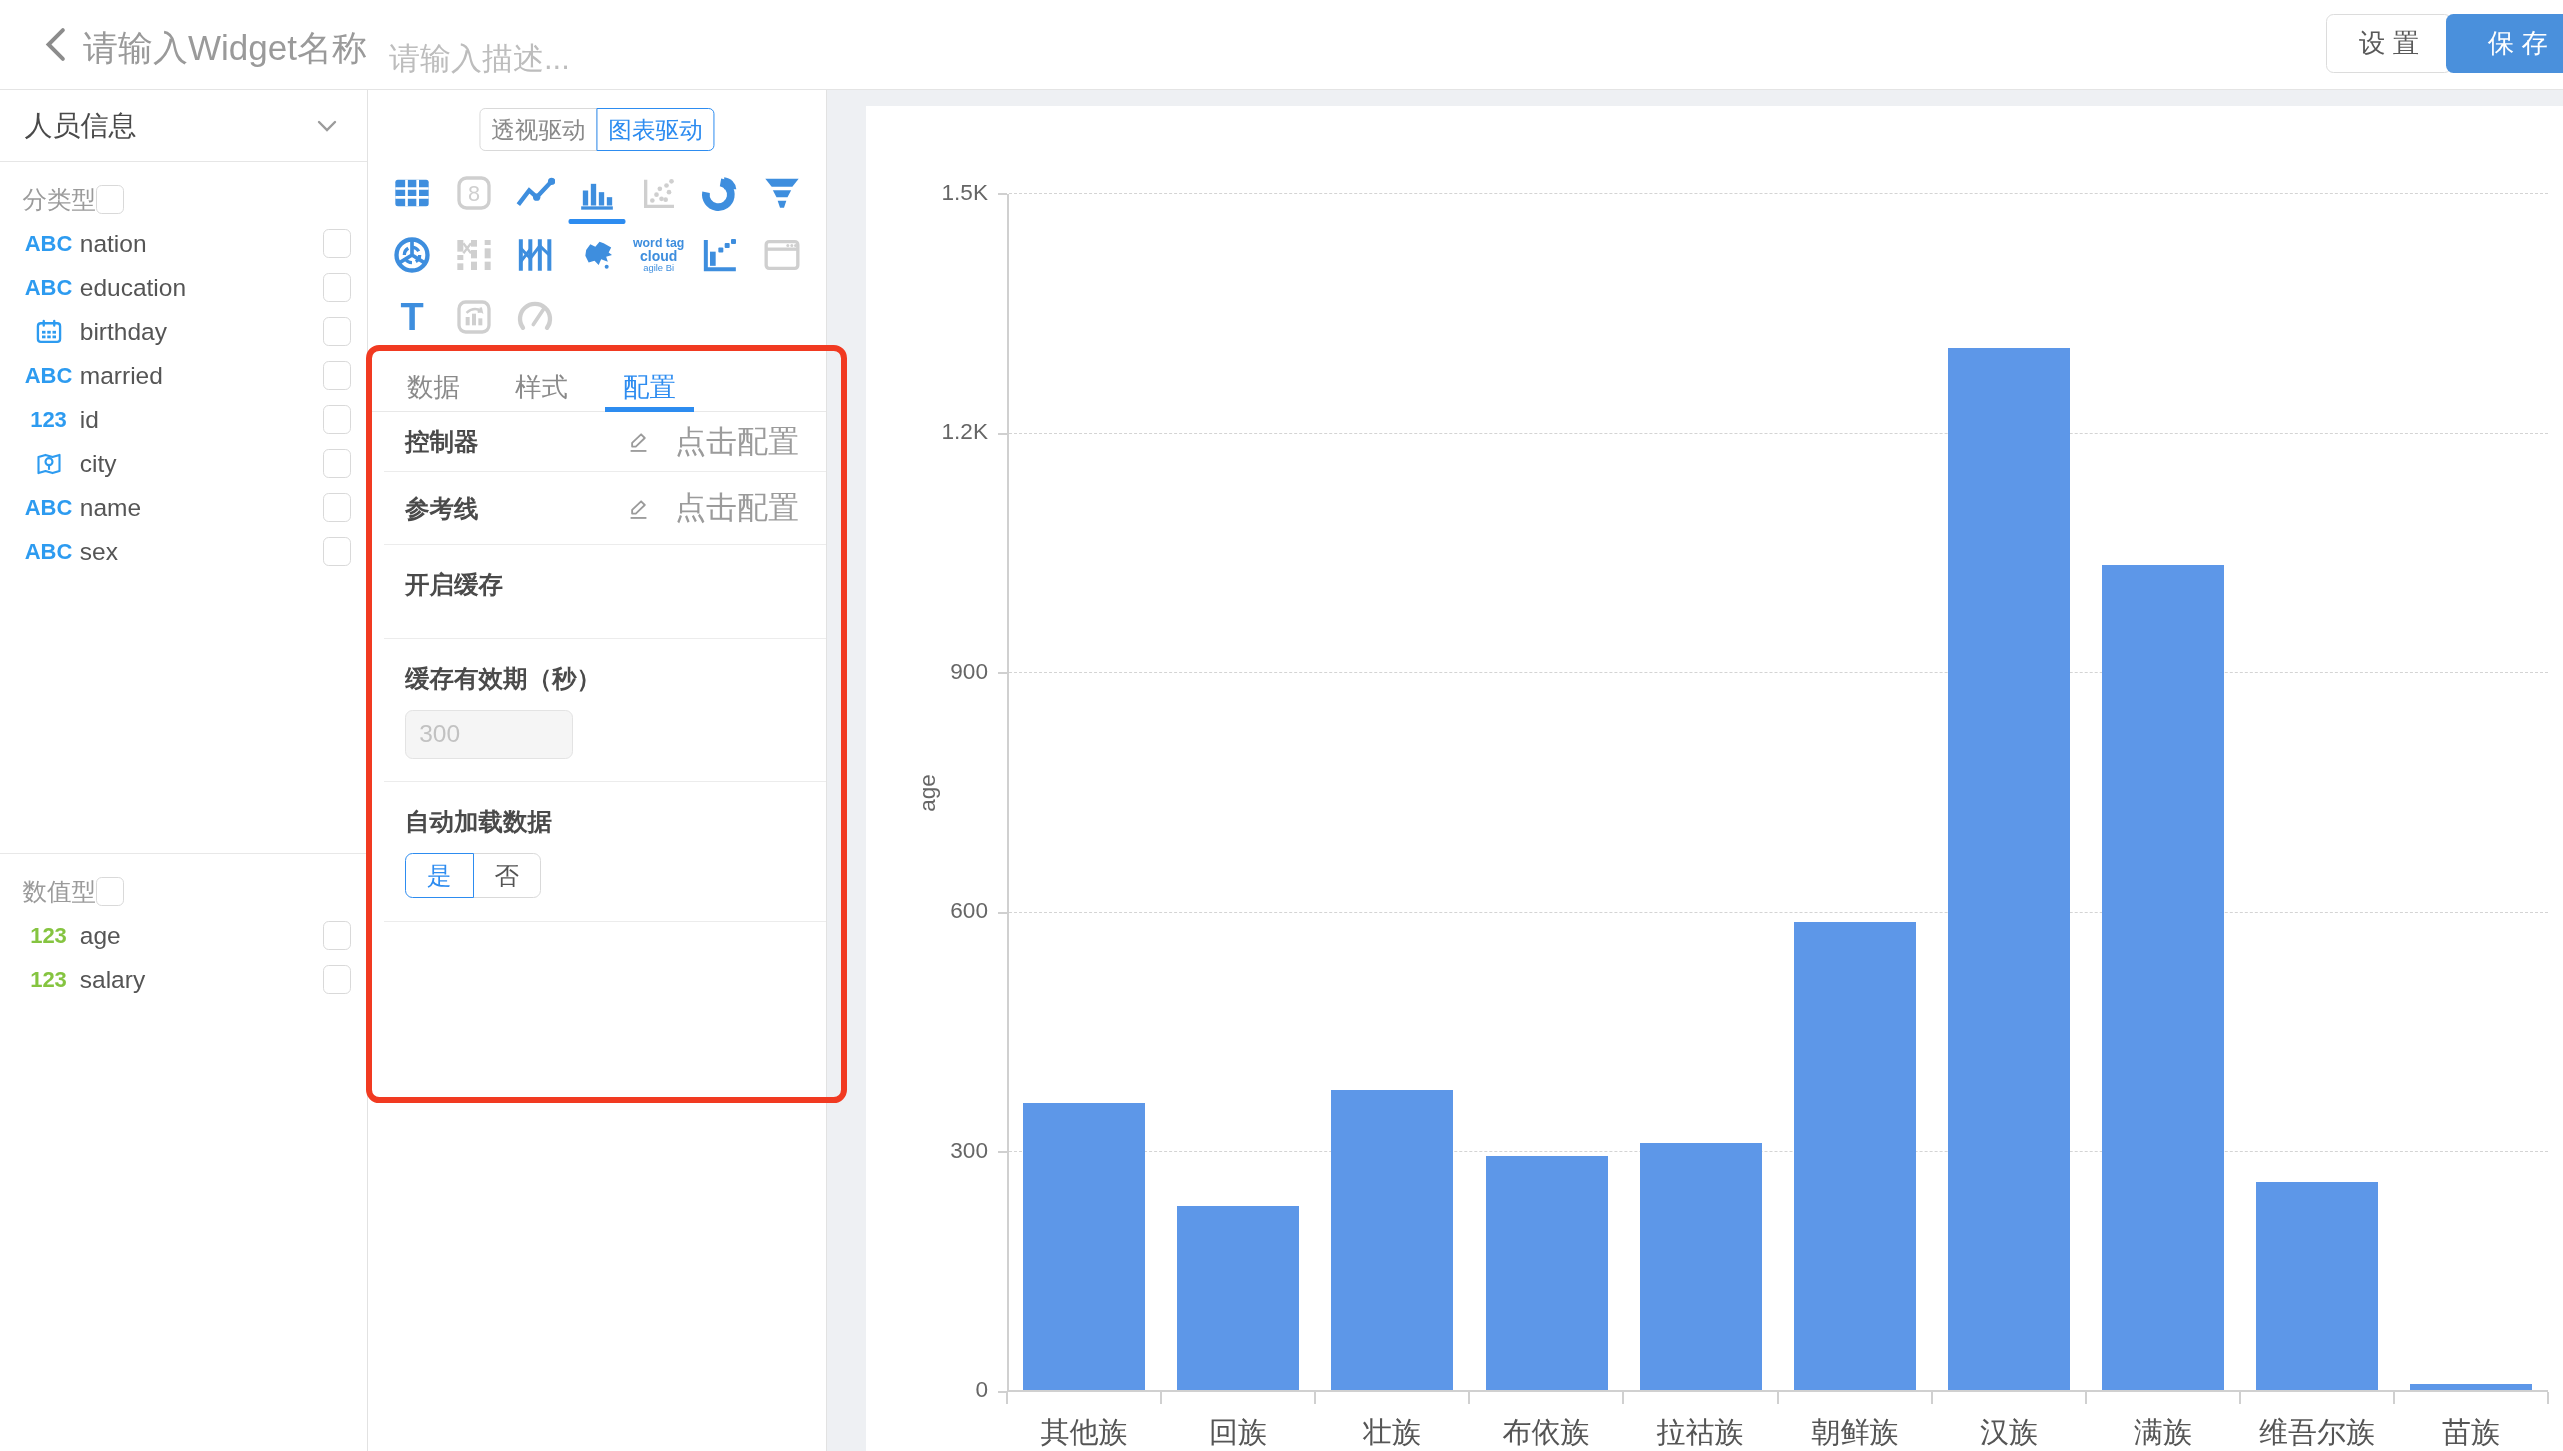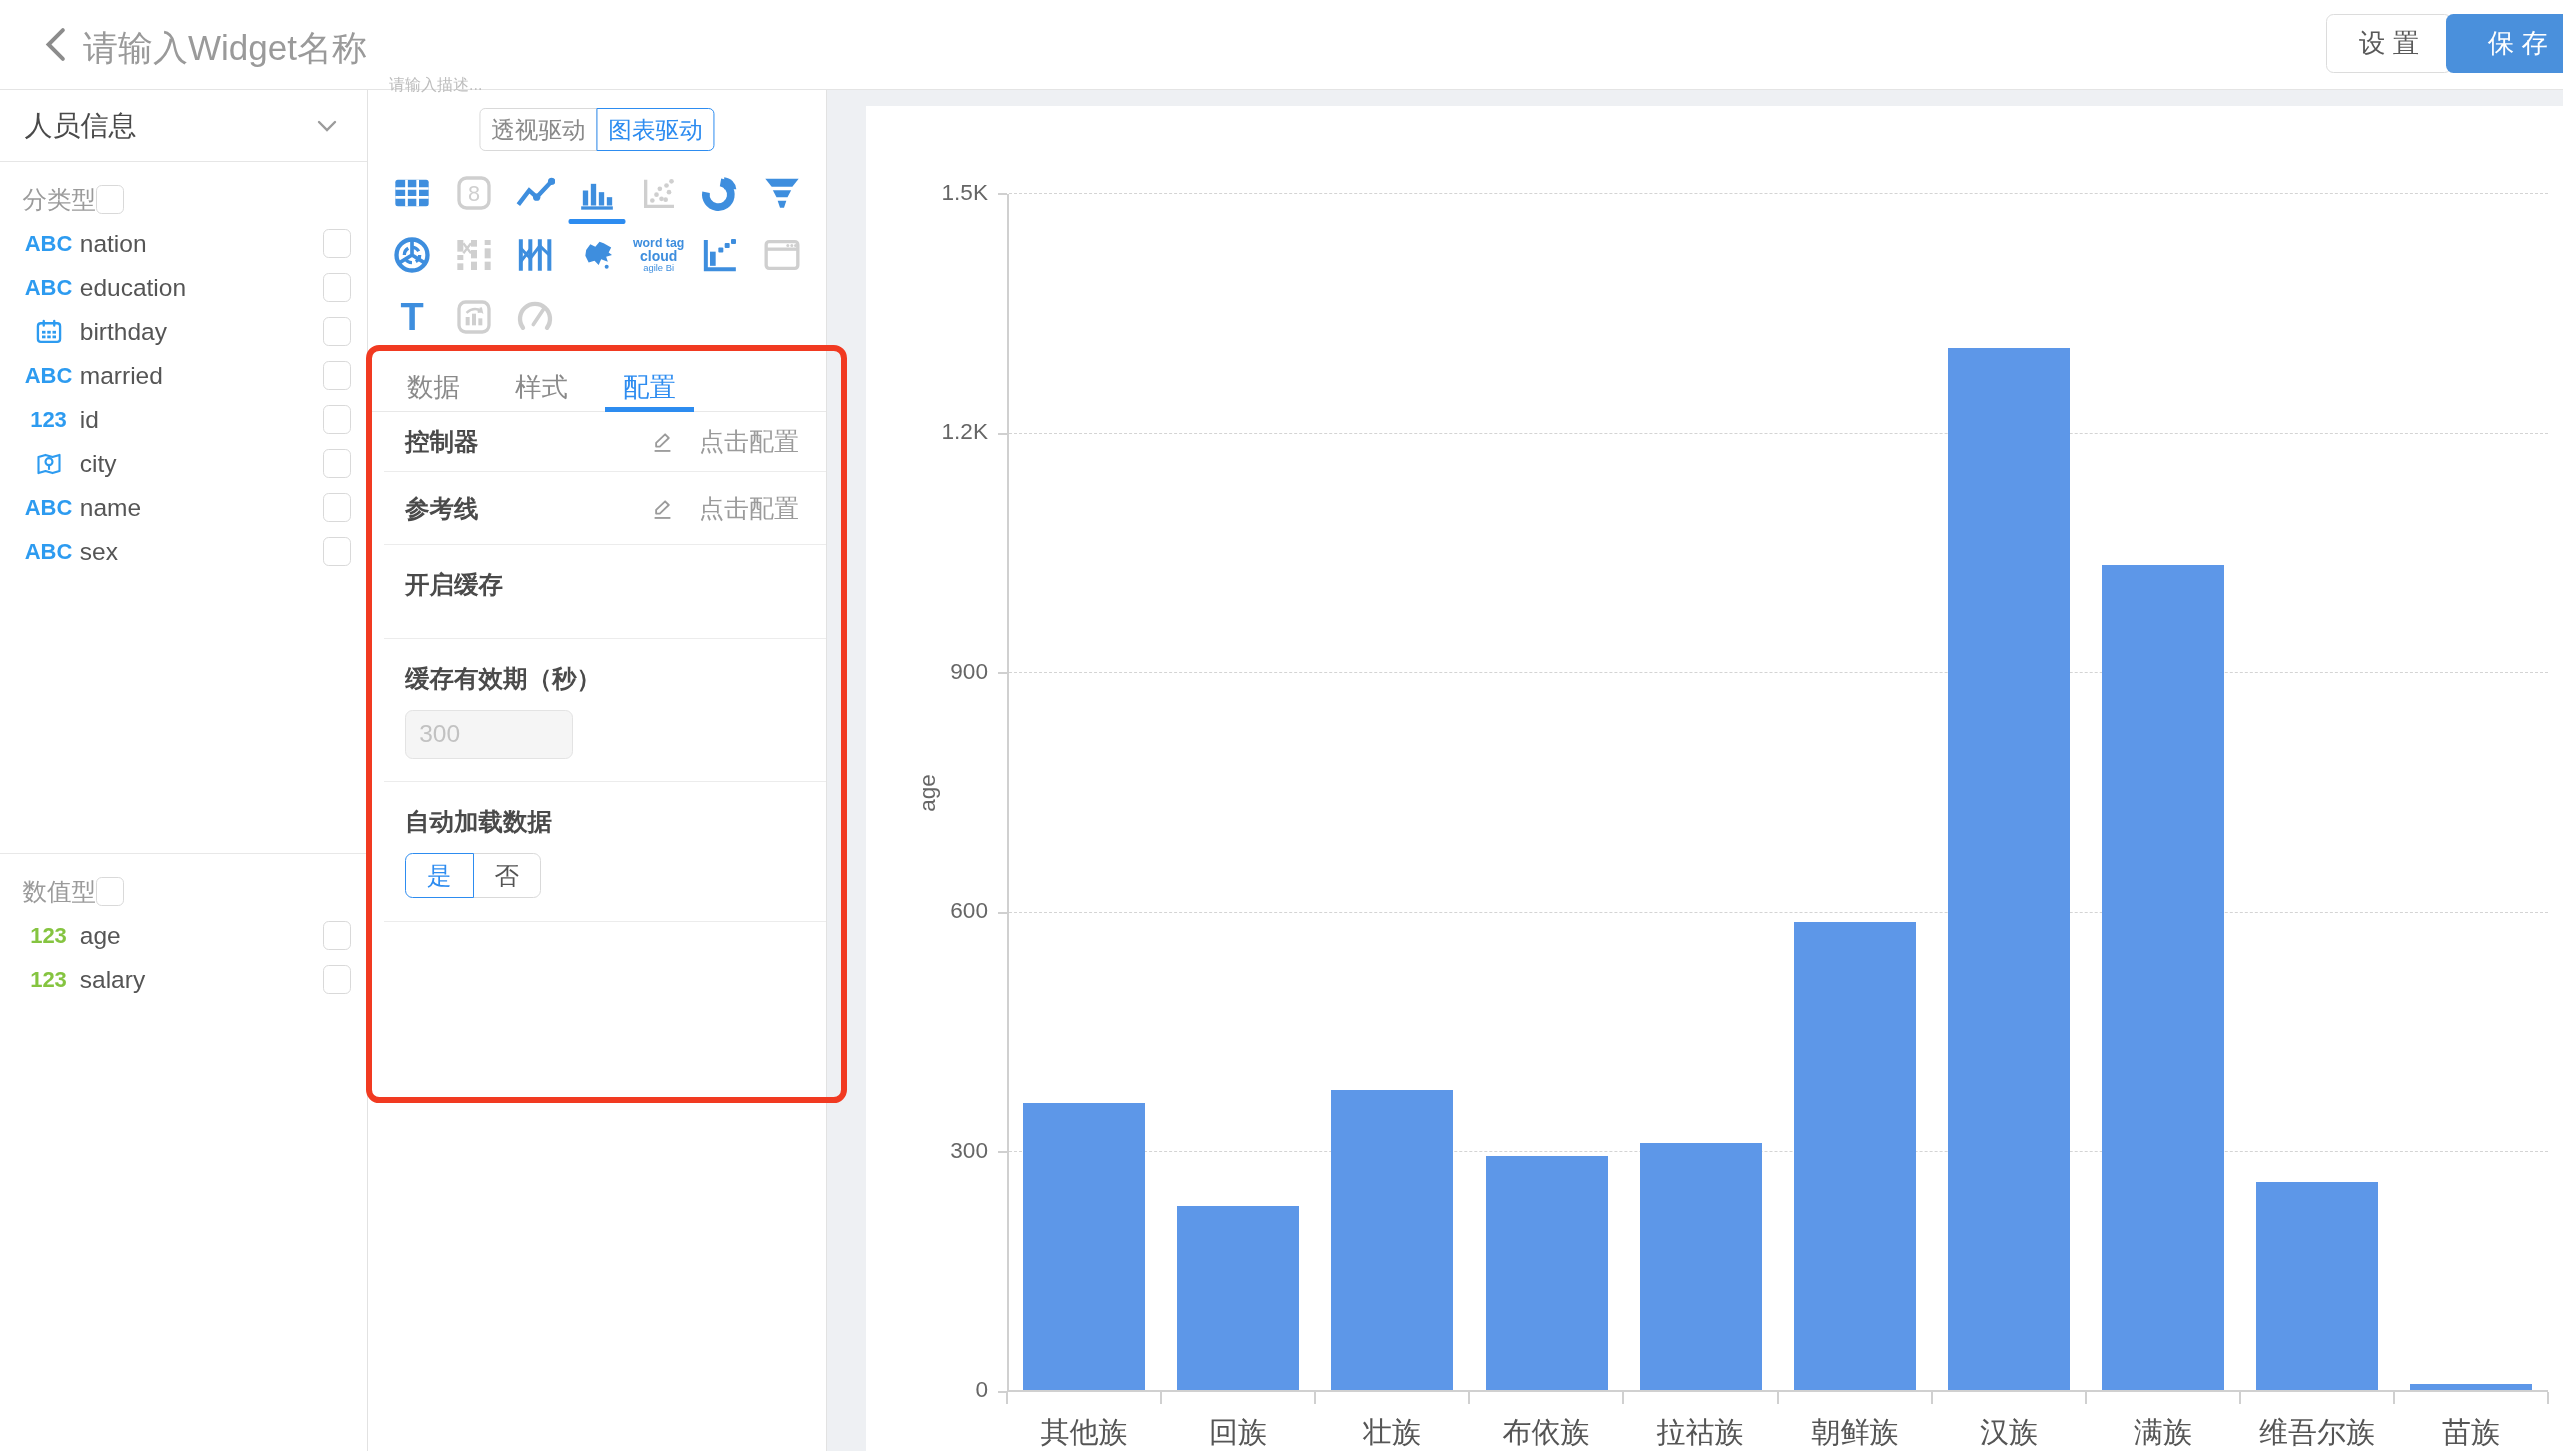--- a/index.html
+++ b/index.html
@@ -6,21 +6,21 @@
   body{
     width:2563px;height:1451px;position:relative;overflow:hidden;
     background:#eef0f3;
     font-family:"Liberation Sans","DejaVu Sans",sans-serif;
     -webkit-font-smoothing:antialiased;
   }
   
   .hdr{position:absolute;left:0;top:0;width:2563px;height:89px;background:#fff;border-bottom:0.9px solid #e4e4e4;z-index:5;}
   .hdr-back{position:absolute;left:36px;top:22.6px;width:43px;height:43px;cursor:pointer;}
   .hdr-title{position:absolute;left:83px;top:24.5px;font-size:35px;color:#9a9a9a;}
-  .hdr-desc{position:absolute;left:389px;top:38px;font-size:16px;color:#bdbdbd;margin-top:37px;}
+  .hdr-desc{position:absolute;left:389px;top:38px;font-size:31px;color:#bdbdbd;}
   .btn-settings{position:absolute;right:111px;top:14px;width:126px;height:59px;background:#fff;
     border:1.9px solid #dcdcdc;border-radius:7.5px;font-size:26.4px;color:#595959;cursor:pointer;}
   .btn-save{position:absolute;right:-26.4px;top:14px;width:143px;height:59px;background:#4A90DC;
     border:none;border-radius:7.5px 0 0 7.5px;font-size:26.4px;color:#fff;cursor:pointer;}
   
   .sidebar{position:absolute;left:0;top:90px;width:367px;bottom:0;background:#fff;border-right:0.9px solid #e2e2e2;}
   .midpanel{position:absolute;left:368px;top:90px;width:458px;bottom:0;background:#fff;border-right:0.9px solid #e2e2e2;}
   .chartcard{position:absolute;left:866px;top:106px;right:0;bottom:0;background:#fff;}
   
   .view-row{height:71px;border-bottom:0.9px solid #e6e6e6;display:flex;align-items:center;padding:0 24.5px;justify-content:space-between;cursor:pointer;}
@@ -49,21 +49,21 @@
   .t-ic{font-size:38px;font-weight:700;color:#3E8EDE;line-height:1;}
   .tabs{position:absolute;top:274px;left:0;right:0;height:47px;border-bottom:0.9px solid #e8e8e8;display:flex;padding-left:21px;gap:19px;}
   .tab{position:relative;width:89px;border:none;background:none;font-size:26.4px;color:#8a8a8a;cursor:pointer;padding:0;}
   .tab.sel{color:#2D8CF0;}
   .tab.sel::after{content:"";position:absolute;left:0;right:0;bottom:-0.9px;height:4.7px;background:#2D8CF0;}
   .cfg{position:absolute;top:322px;left:16px;right:0;}
   .cfg-row{display:flex;align-items:center;justify-content:space-between;padding:0 21px;border-bottom:0.9px solid #ececec;}
   .cfg-row.r1{height:59px;}
   .cfg-row.r2{height:72px;}
   .cfg-label{font-size:24.5px;color:#4a4a4a;font-weight:600;}
-  .cfg-link{display:flex;align-items:center;gap:25px;font-size:25px;color:#9b9b9b;cursor:pointer;background:none;border:none;}
+  .cfg-link{display:flex;align-items:center;gap:25px;font-size:31px;color:#9b9b9b;cursor:pointer;background:none;border:none;}
   .cfg-block{padding:22.6px 21px 22.6px 21px;border-bottom:0.9px solid #ececec;}
   .cfg-block .cfg-label{display:block;margin-bottom:15px;}
   .txt-in{width:168px;height:49px;border:1.9px solid #d9d9d9;border-radius:7.5px;font-size:24.5px;padding:0 13.2px;box-sizing:border-box;color:#555;background:#fff;}
   .txt-in:disabled{background:#f5f5f5;border-color:#e3e3e3;color:#c2c2c2;}
   .txt-in::placeholder{color:#c2c2c2;}
   .seg{display:flex;}
   .seg-btn{height:45px;padding:0 21px;background:#fff;border:0.9px solid #d9d9d9;font-size:24.5px;color:#555;cursor:pointer;}
   .seg-btn:first-child{border-radius:7.5px 0 0 7.5px;}
   .seg-btn:last-child{border-radius:0 7.5px 7.5px 0;margin-left:-0.9px;}
   .seg-btn.sel{border:1.9px solid #2D8CF0;color:#2D8CF0;position:relative;z-index:1;}

